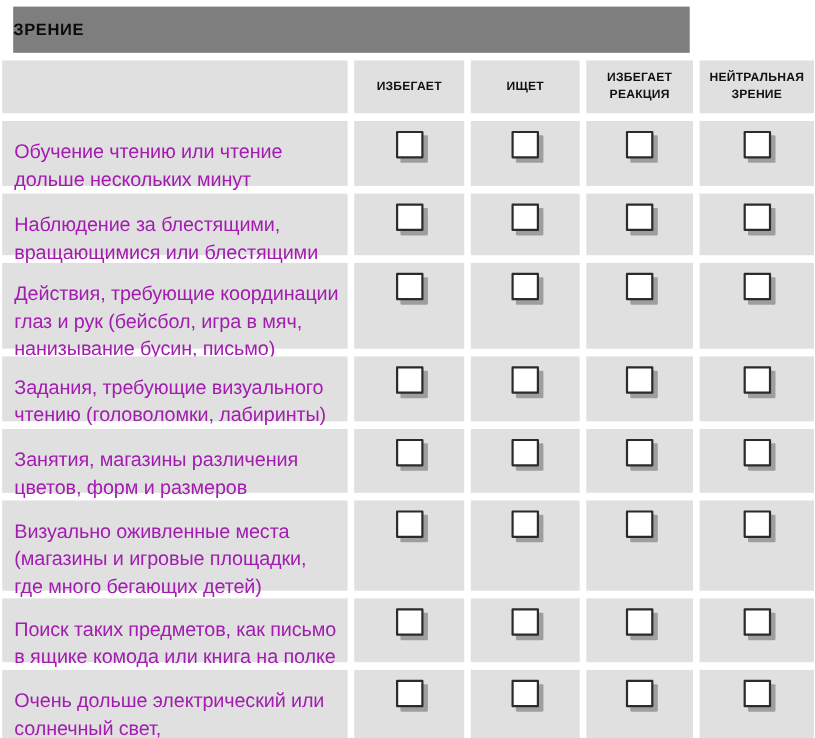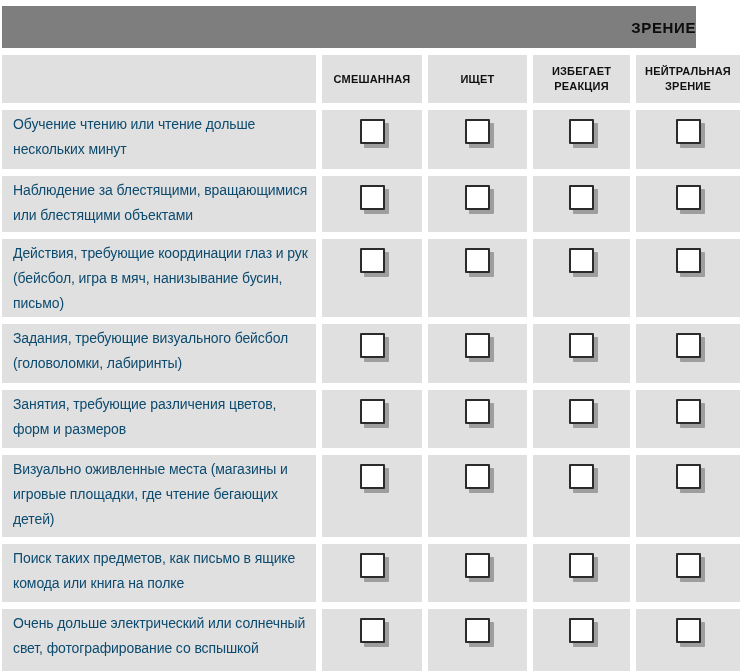--- a/index.html
+++ b/index.html
@@ -10,27 +10,27 @@
     color: #000;
   }
   .page {
     position: relative;
     width: 741px;
     height: 671px;
     background: #ffffff;
     overflow: hidden;
   }
   .title-bar {
-    margin: 6px 2px 7px 2px;
-    width: 694px;
+    margin: 6px 2px 7px 12px;
+    width: 615px;
     height: 42px;
     background: #7e7e7e;
     display: flex;
     align-items: center;
-    justify-content: flex-end;
+    justify-content: flex-start;
   }
   .title-bar span {
     font-size: 15px;
     font-weight: bold;
     letter-spacing: 0.6px;
     color: #0c0c0c;
   }
   .grid {
     margin-left: 2px;
     width: 738px;
@@ -49,25 +49,25 @@
     justify-content: center;
     text-align: center;
     font-weight: bold;
     font-size: 11px;
     line-height: 15px;
     letter-spacing: 0.2px;
     padding: 0 6px;
     color: #111;
   }
   .label {
-    padding: 2px 8px 0 11px;
-    font-size: 14px;
+    padding: 16px 8px 0 11px;
+    font-size: 18px;
     line-height: 25px;
     letter-spacing: -0.1px;
-    color: #0c4a6e;
+    color: #a21caf;
   }
   .cb {
     display: flex;
     justify-content: center;
     align-items: flex-start;
     padding-top: 9px;
   }
   .checkbox {
     width: 21px;
     height: 21px;
@@ -84,21 +84,21 @@
 <div class="page">
 
   <div class="title-bar">
     <span>ЗРЕНИЕ</span>
   </div>
 
   <div class="grid">
 
     <div class="row">
       <div class="cell corner"></div>
-      <div class="cell colhead">СМЕШАННАЯ</div>
+      <div class="cell colhead">ИЗБЕГАЕТ</div>
       <div class="cell colhead">ИЩЕТ</div>
       <div class="cell colhead">ИЗБЕГАЕТ РЕАКЦИЯ</div>
       <div class="cell colhead">НЕЙТРАЛЬНАЯ ЗРЕНИЕ</div>
     </div>
 
     <div class="row">
       <div class="cell label">Обучение чтению или чтение дольше нескольких минут</div>
       <div class="cell cb">
           <div class="checkbox" role="checkbox" aria-checked="false"></div>
         </div>
@@ -139,53 +139,53 @@
         </div>
       <div class="cell cb">
           <div class="checkbox" role="checkbox" aria-checked="false"></div>
         </div>
       <div class="cell cb">
           <div class="checkbox" role="checkbox" aria-checked="false"></div>
         </div>
     </div>
 
     <div class="row">
-      <div class="cell label">Задания, требующие визуального бейсбол (головоломки, лабиринты)</div>
-      <div class="cell cb">
-          <div class="checkbox" role="checkbox" aria-checked="false"></div>
-        </div>
-      <div class="cell cb">
-          <div class="checkbox" role="checkbox" aria-checked="false"></div>
-        </div>
-      <div class="cell cb">
-          <div class="checkbox" role="checkbox" aria-checked="false"></div>
-        </div>
-      <div class="cell cb">
-          <div class="checkbox" role="checkbox" aria-checked="false"></div>
-        </div>
-    </div>
-
-    <div class="row">
-      <div class="cell label">Занятия, требующие различения цветов, форм и размеров</div>
-      <div class="cell cb">
-          <div class="checkbox" role="checkbox" aria-checked="false"></div>
-        </div>
-      <div class="cell cb">
-          <div class="checkbox" role="checkbox" aria-checked="false"></div>
-        </div>
-      <div class="cell cb">
-          <div class="checkbox" role="checkbox" aria-checked="false"></div>
-        </div>
-      <div class="cell cb">
-          <div class="checkbox" role="checkbox" aria-checked="false"></div>
-        </div>
-    </div>
-
-    <div class="row">
-      <div class="cell label">Визуально оживленные места (магазины и игровые площадки, где чтение бегающих детей)</div>
+      <div class="cell label">Задания, требующие визуального чтению (головоломки, лабиринты)</div>
+      <div class="cell cb">
+          <div class="checkbox" role="checkbox" aria-checked="false"></div>
+        </div>
+      <div class="cell cb">
+          <div class="checkbox" role="checkbox" aria-checked="false"></div>
+        </div>
+      <div class="cell cb">
+          <div class="checkbox" role="checkbox" aria-checked="false"></div>
+        </div>
+      <div class="cell cb">
+          <div class="checkbox" role="checkbox" aria-checked="false"></div>
+        </div>
+    </div>
+
+    <div class="row">
+      <div class="cell label">Занятия, магазины различения цветов, форм и размеров</div>
+      <div class="cell cb">
+          <div class="checkbox" role="checkbox" aria-checked="false"></div>
+        </div>
+      <div class="cell cb">
+          <div class="checkbox" role="checkbox" aria-checked="false"></div>
+        </div>
+      <div class="cell cb">
+          <div class="checkbox" role="checkbox" aria-checked="false"></div>
+        </div>
+      <div class="cell cb">
+          <div class="checkbox" role="checkbox" aria-checked="false"></div>
+        </div>
+    </div>
+
+    <div class="row">
+      <div class="cell label">Визуально оживленные места (магазины и игровые площадки, где много бегающих детей)</div>
       <div class="cell cb">
           <div class="checkbox" role="checkbox" aria-checked="false"></div>
         </div>
       <div class="cell cb">
           <div class="checkbox" role="checkbox" aria-checked="false"></div>
         </div>
       <div class="cell cb">
           <div class="checkbox" role="checkbox" aria-checked="false"></div>
         </div>
       <div class="cell cb">

